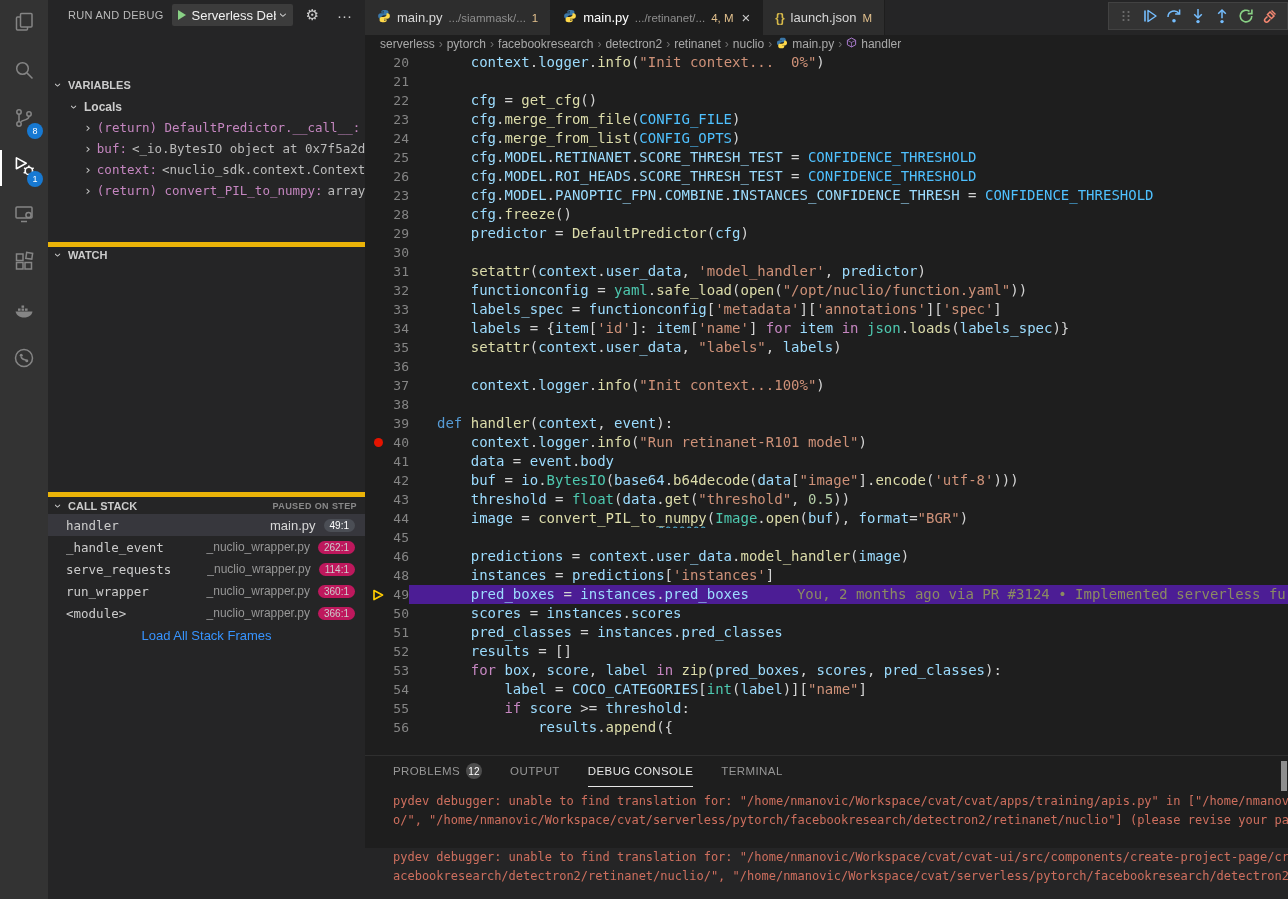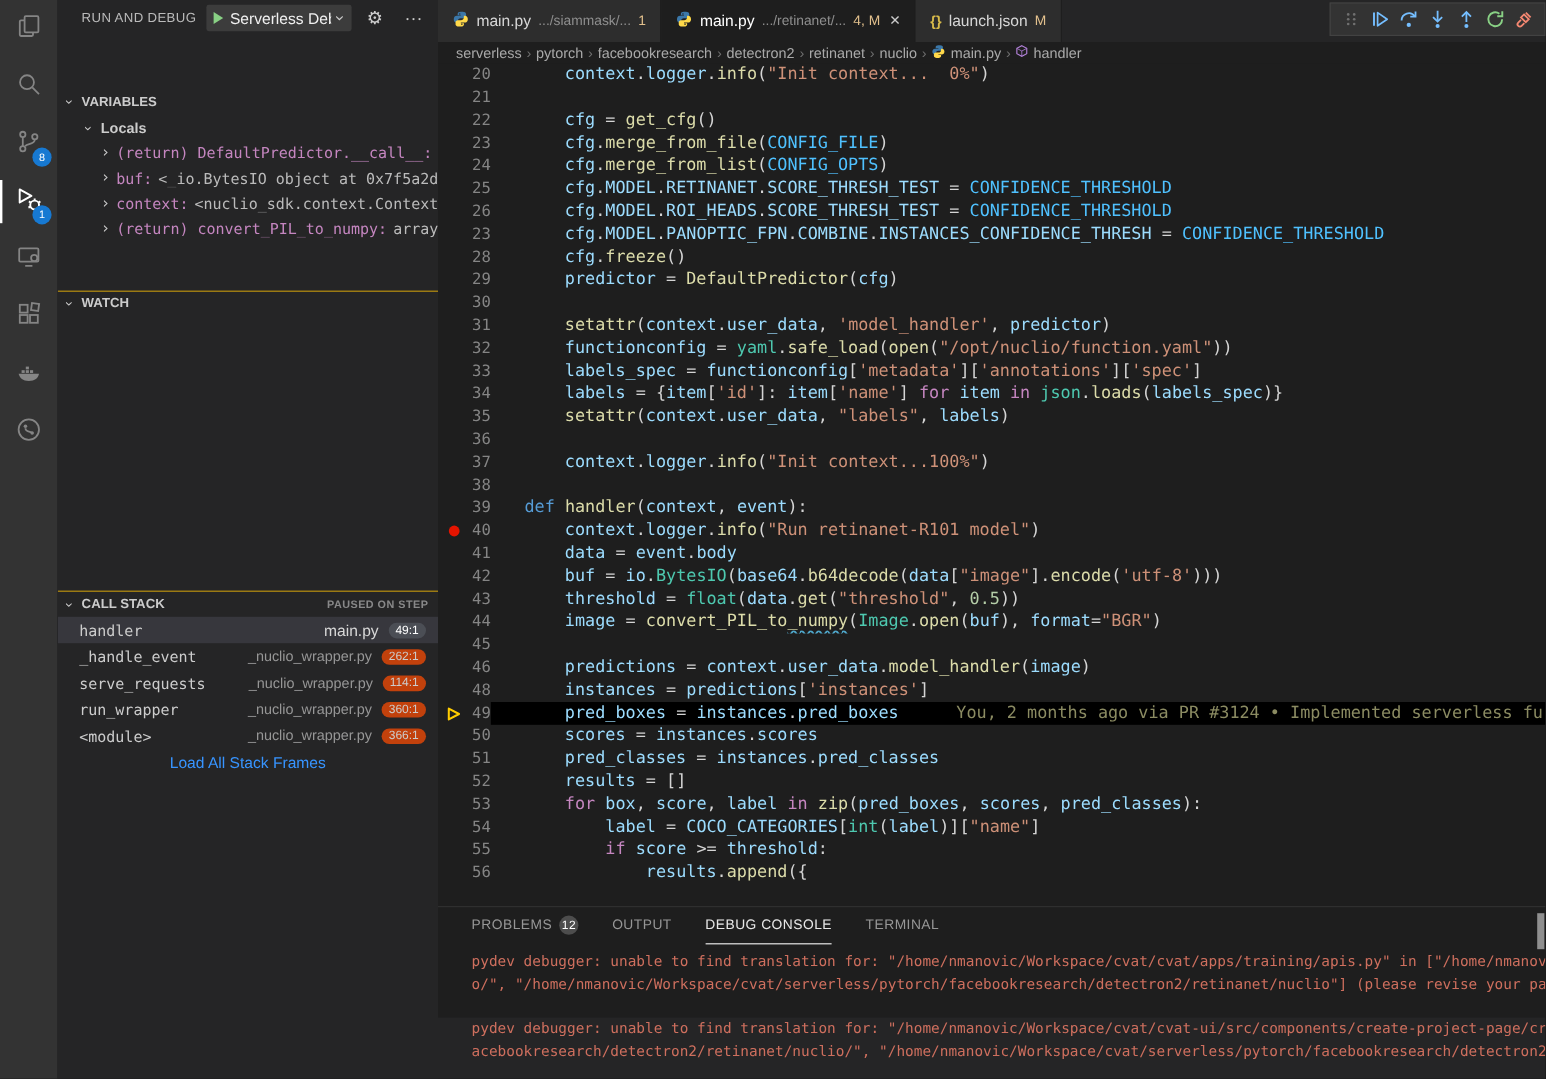--- a/index.html
+++ b/index.html
@@ -19,36 +19,36 @@
   .sb-header{height:30px;flex:none;display:flex;align-items:center;padding:0 8px 0 20px;gap:8px;}
   .sb-title{font-size:11px;color:#bbbbbb;letter-spacing:.3px;white-space:nowrap;}
   .launch-select{height:22px;background:#3c3c3c;border-radius:2px;display:flex;align-items:center;gap:6px;
                  padding:0 6px;flex:1;min-width:0;color:#f0f0f0;font-size:13px;cursor:pointer;}
   .play-tri{width:0;height:0;border-left:8px solid #89d185;border-top:5px solid transparent;border-bottom:5px solid transparent;}
   .launch-label{white-space:nowrap;overflow:hidden;flex:1;}
   .chev-down{display:inline-block;transform:rotate(90deg);color:#cccccc;font-size:14px;line-height:1;}
   .sb-action{color:#cccccc;font-size:15px;padding:0 5px;cursor:pointer;}
   .section{overflow:hidden;position:relative;margin-top:44px;}
   .sec-head{height:22px;display:flex;align-items:center;gap:4px;padding:0 8px 0 4px;
-            font-size:11px;font-weight:bold;color:#cccccc;border-top:1px solid #eab308;}
+            font-size:11px;font-weight:bold;color:#cccccc;border-top:5px solid #eab308;}
   .section.first .sec-head{border-top:none;}
   .sec-chev{display:inline-block;transform:rotate(90deg);font-size:12px;font-weight:normal;width:12px;text-align:center;}
   .sec-right{margin-left:auto;font-size:9px;font-weight:bold;color:#cccccc99;letter-spacing:.4px;}
   .scope-row{height:21px;display:flex;align-items:center;padding-left:20px;gap:4px;font-weight:bold;font-size:12px;}
   .var-row{height:21px;display:flex;align-items:center;padding-left:36px;gap:5px;white-space:nowrap;
            font-family:"DejaVu Sans Mono",monospace;font-size:12.5px;}
   .var-chev{color:#c5c5c5;font-size:13px;flex:none;}
   .var-name{color:#c586c0;flex:none;}
   .var-value{color:#bbbbbb;overflow:hidden;}
   .frame-row{height:22px;display:flex;align-items:center;padding:0 10px 0 18px;gap:8px;cursor:pointer;}
   .frame-row.selected{background:#37373d;}
   .frame-fn{font-family:"DejaVu Sans Mono",monospace;font-size:12.5px;color:#cccccc;white-space:nowrap;}
   .frame-file{margin-left:auto;font-size:12px;color:#969696;white-space:nowrap;}
   .frame-row.selected .frame-file{color:#d8d8d8;font-size:13px;}
-  .frame-pos{flex:none;background:#c2410c;border-radius:8px;font-size:10px;color:#cccccc;padding:1px 6px;}
+  .frame-pos{flex:none;background:#be185d;border-radius:8px;font-size:10px;color:#cccccc;padding:1px 6px;}
   .frame-row.selected .frame-pos{background:#4b4e55;color:#fff;}
   .load-all{height:22px;display:flex;align-items:center;justify-content:center;color:#3794ff;font-size:13px;cursor:pointer;}
   .bp-row{height:21px;display:flex;align-items:center;padding-left:22px;gap:8px;font-size:13px;color:#cccccc;}
   .cb{width:14px;height:14px;flex:none;border-radius:2px;}
   .cb.unchecked{border:2px solid #e7e7e7;background:transparent;}
   .cb.checked{background:#1f7ad1;color:#fff;font-size:11px;display:flex;align-items:center;justify-content:center;}
   
   .editorcol{flex:1;display:flex;flex-direction:column;position:relative;min-width:0;}
   .tabstrip{height:35px;flex:none;background:#252526;display:flex;align-items:stretch;}
   .tab{display:flex;align-items:center;gap:6px;padding:0 12px;background:#2d2d2d;border-right:1px solid #1e1e1e;
@@ -69,21 +69,21 @@
                padding-left:15px;font-size:12px;color:#a9a9a9;white-space:nowrap;}
   .bc-sep{color:#6e6e6e;font-size:12px;}
   .bc-item{display:flex;align-items:center;gap:4px;cursor:pointer;}
   
   .code{flex:1;overflow:hidden;font-family:"DejaVu Sans Mono",monospace;font-size:14px;line-height:19px;background:#1e1e1e;}
   .crow{display:flex;height:19px;width:100%;}
   .gutter{flex:none;width:44px;display:flex;}
   .marker{width:26px;display:flex;align-items:center;justify-content:center;}
   .lnum{width:18px;text-align:right;color:#858585;font-size:13px;line-height:19px;}
   .lcontent{flex:1;display:flex;white-space:pre;overflow:hidden;}
-  .crow.cur .lcontent{background:#000000;}
+  .crow.cur .lcontent{background:#4c1d95;}
   .codetext{padding-left:28px;white-space:pre;}
   .bpdot{width:9px;height:9px;border-radius:50%;background:#e51400;}
   .blame{color:#8b8b62;margin-left:48px;white-space:pre;}
   .t-p{color:#d4d4d4}.t-v{color:#9cdcfe}.t-f{color:#dcdcaa}.t-t{color:#4ec9b0}
   .t-k{color:#569cd6}.t-c{color:#c586c0}.t-s{color:#ce9178}.t-n{color:#b5cea8}.t-C{color:#4fc1ff}
   .sq{text-decoration:underline;text-decoration-style:wavy;text-decoration-color:#4fa8cc;text-underline-offset:3px;}
   
   .panel{height:144px;flex:none;background:#1e1e1e;border-top:1px solid #2f2f2f;position:relative;display:flex;flex-direction:column;}
   .panel-tabs{height:31px;flex:none;display:flex;align-items:stretch;gap:28px;padding-left:28px;}
   .panel-tab{display:flex;align-items:center;gap:6px;font-size:11.5px;letter-spacing:.4px;color:#969696;

